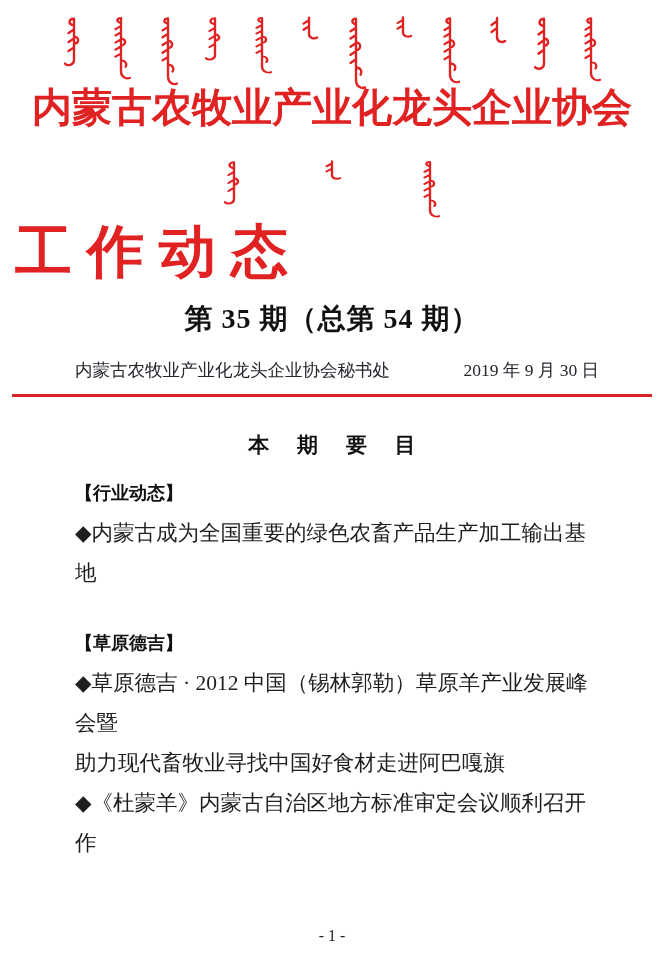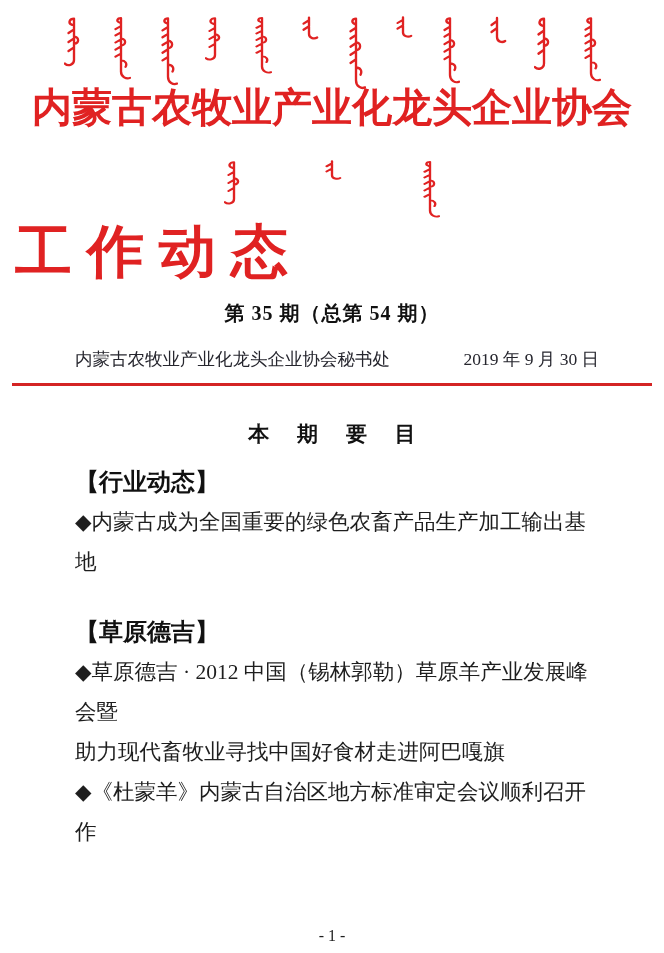--- a/index.html
+++ b/index.html
@@ -19,38 +19,38 @@
     margin:0; text-align:center; font-size:40px; font-weight:bold;
     line-height:1.15; letter-spacing:0; color:#e02222; white-space:nowrap;
   }
   
   .journal {
     margin-top:4px; font-size:57px; font-weight:bold;
     line-height:1.0; letter-spacing:15px; text-indent:15px; color:#e02222;
     white-space:nowrap;
   }
   .issue {
-    margin-top:20px; text-align:center; font-size:20px; font-weight:bold;
+    margin-top:20px; text-align:center; font-size:28px; font-weight:bold;
     letter-spacing:1px; color:#111;
   }
   .publine {
     margin-top:20px; display:flex; justify-content:space-between;
     padding:0 65px 0 75px; font-size:17.5px; color:#26262e;
   }
   .rule { height:3px; background:#d42424; margin:12px 12px 0 12px; }
   .toc-title {
     margin-top:34px; text-align:center; font-size:21px; font-weight:bold;
     letter-spacing:11px; text-indent:11px; color:#111;
     font-family:"Liberation Sans","DejaVu Sans",sans-serif;
   }
   .toc { padding:0 58px 0 75px; }
   .toc-section.second { margin-top:30px; }
   .toc-section.first { margin-top:14px; }
   .toc-heading {
-    font-size:24px; font-weight:bold; line-height:40px; color:#111;
+    font-size:18px; font-weight:bold; line-height:40px; color:#111;
     font-family:"Liberation Sans","DejaVu Sans",sans-serif;
   }
   .toc-line { font-size:21.5px; line-height:40px; color:#1e1e1e; }
   .pagenum {
     position:absolute; left:0; bottom:8px; width:100%;
     text-align:center; font-size:16px; color:#1e1e1e;
   }
   svg.hidden-defs { position:absolute; width:0; height:0; overflow:hidden; }
 </style>
 </head>

